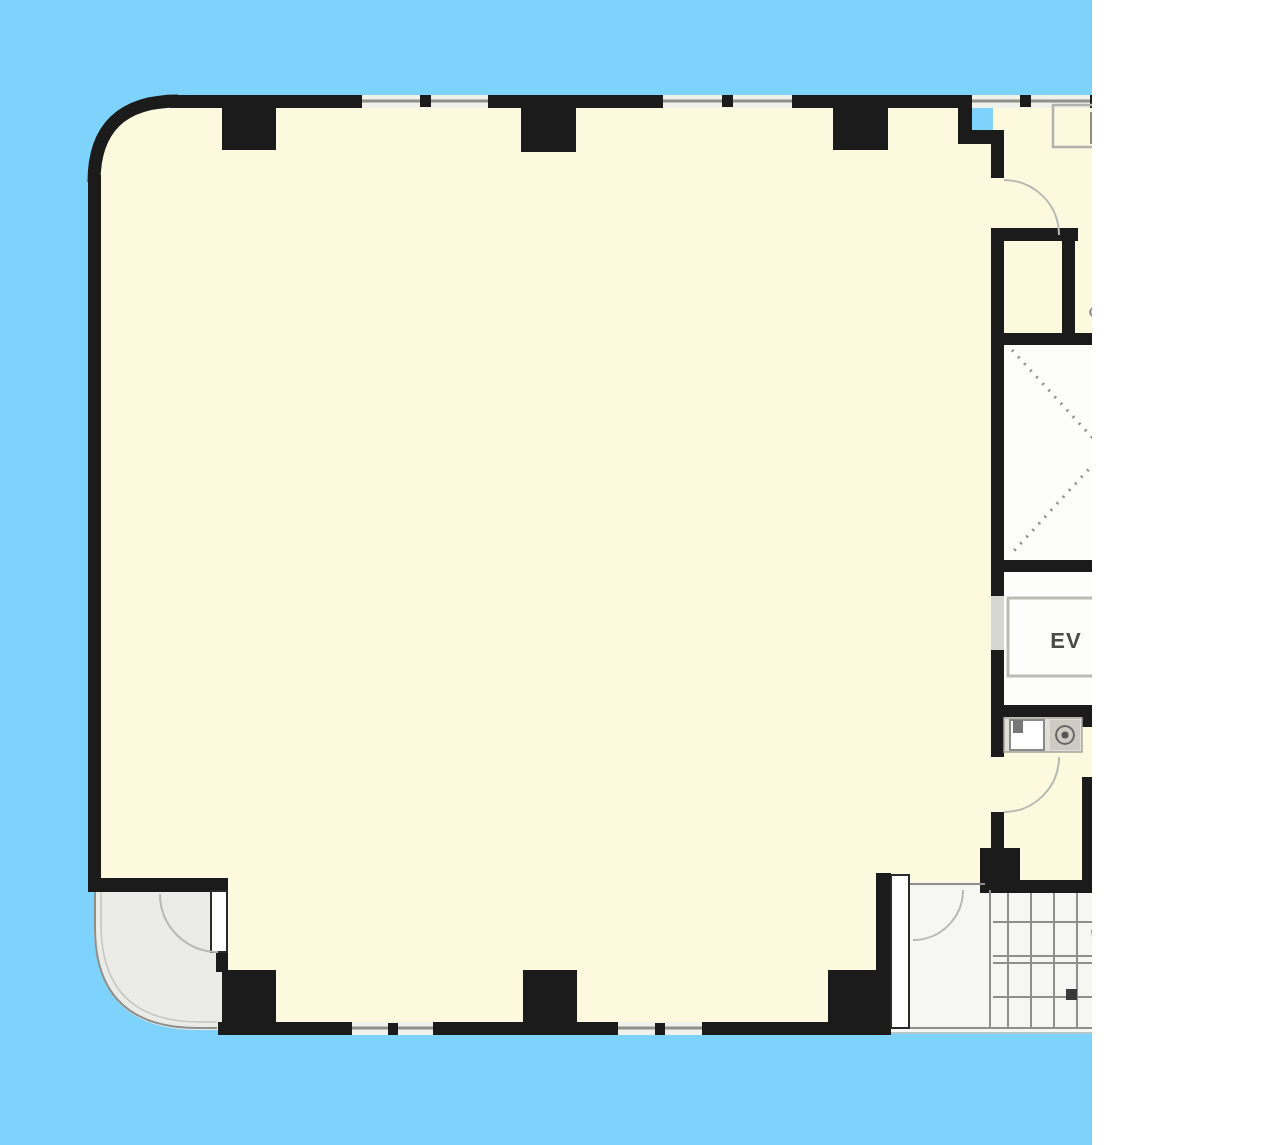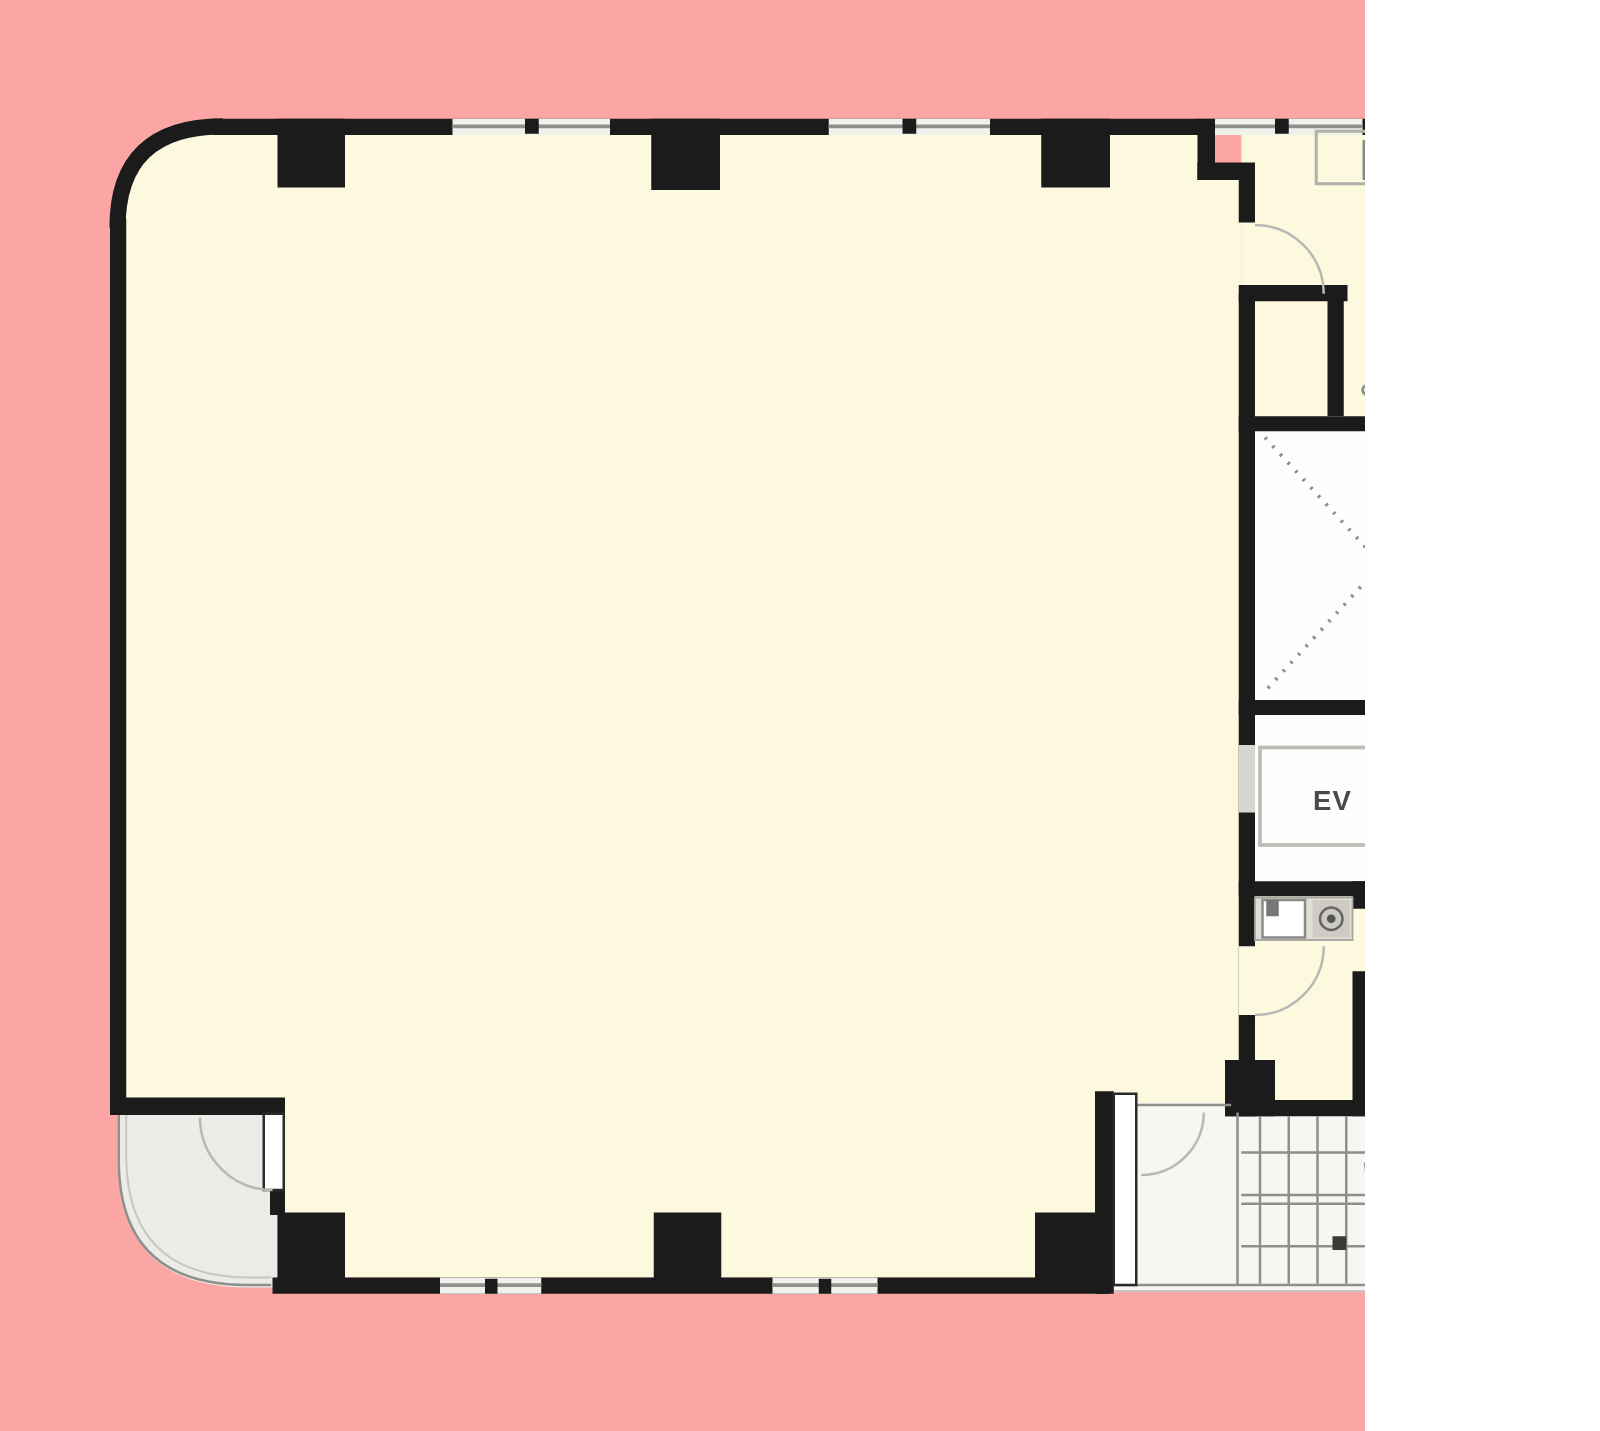--- a/index.html
+++ b/index.html
@@ -1,16 +1,16 @@
 <!DOCTYPE html>
 <html style="--wall: #1B1B1B; --cream: #FCF9DE; --white: #FDFDFC; --entrance: #EBEBE7; --stair: #F6F6F3; --gray: #8F8F8C; --light: #C6C6C1; --fixture: #8A8A88; --counter: #E0DED6; --text: #4A4A4A;"><head>
 <meta charset="utf-8">
 <style>
   html,body{margin:0;padding:0;background:#ffffff;}
-  .page{width:1092px;height:1145px;position:relative;background:#fca5a5;overflow:hidden;
+  .page{width:1092px;height:1145px;position:relative;background:#7dd3fc;overflow:hidden;
         font-family:"Liberation Sans", sans-serif;}
   svg{display:block}
   .wall{fill:var(--wall);}
   .cream{fill:var(--cream);}
   .whitefloor{fill:var(--white);}
   .entrance{fill:var(--entrance);}
   .stairfloor{fill:var(--stair);}
   .winbase{fill:#F1F1EC;}
   .winline{stroke:var(--gray);stroke-width:3;fill:none;}
   .thin{stroke:var(--gray);stroke-width:2;fill:none;}

